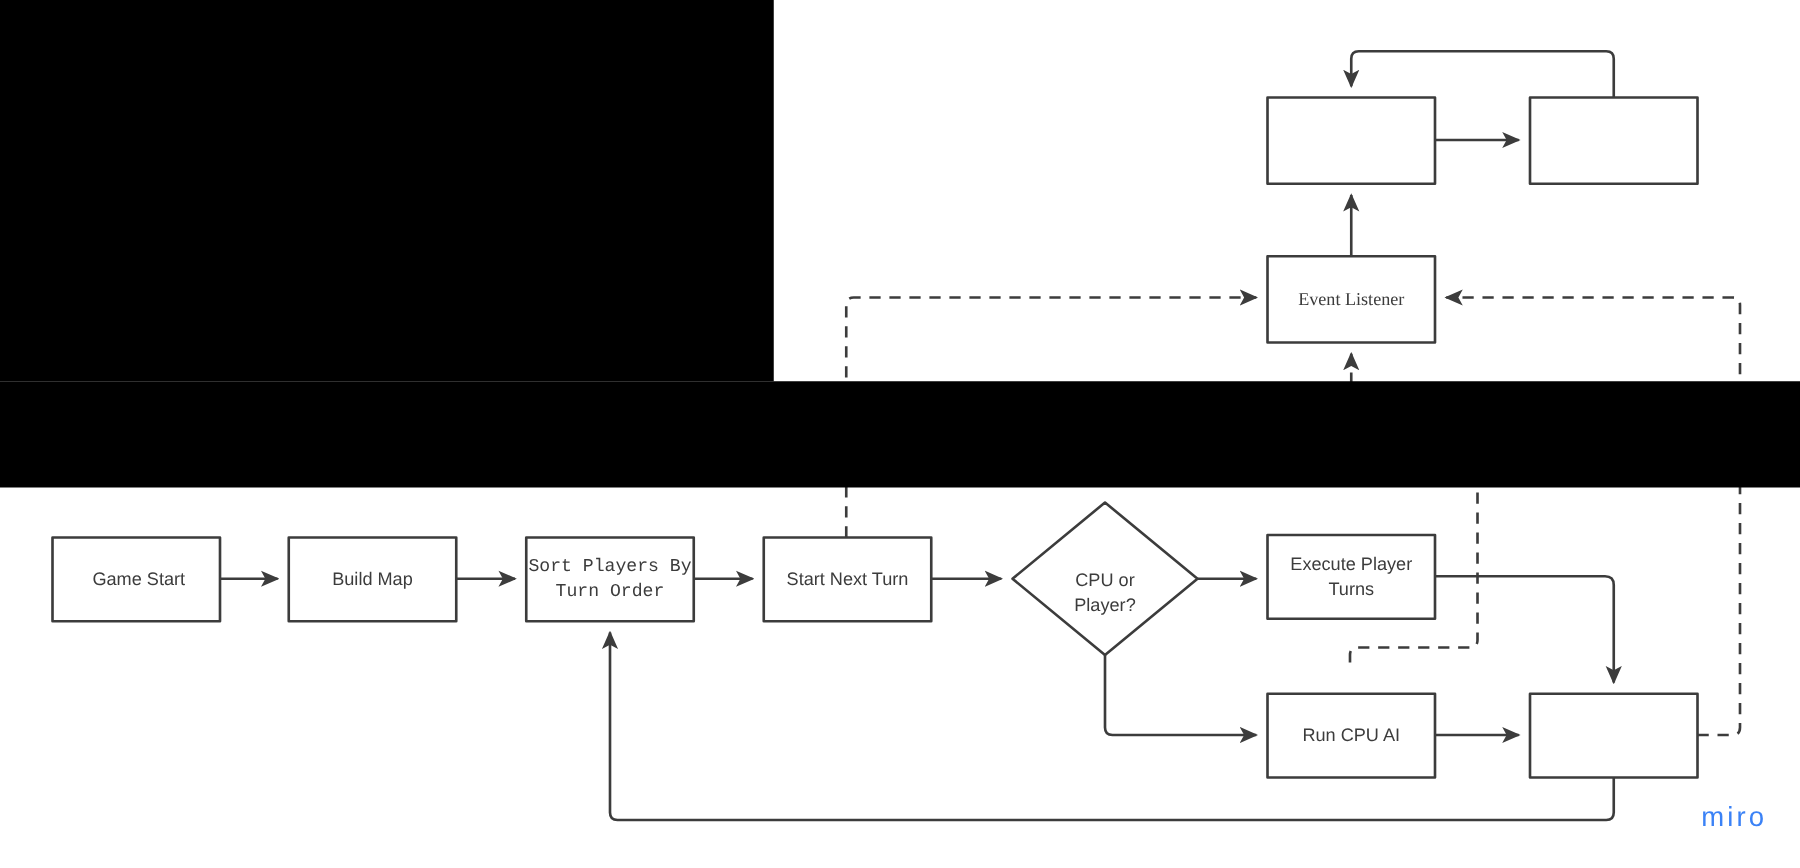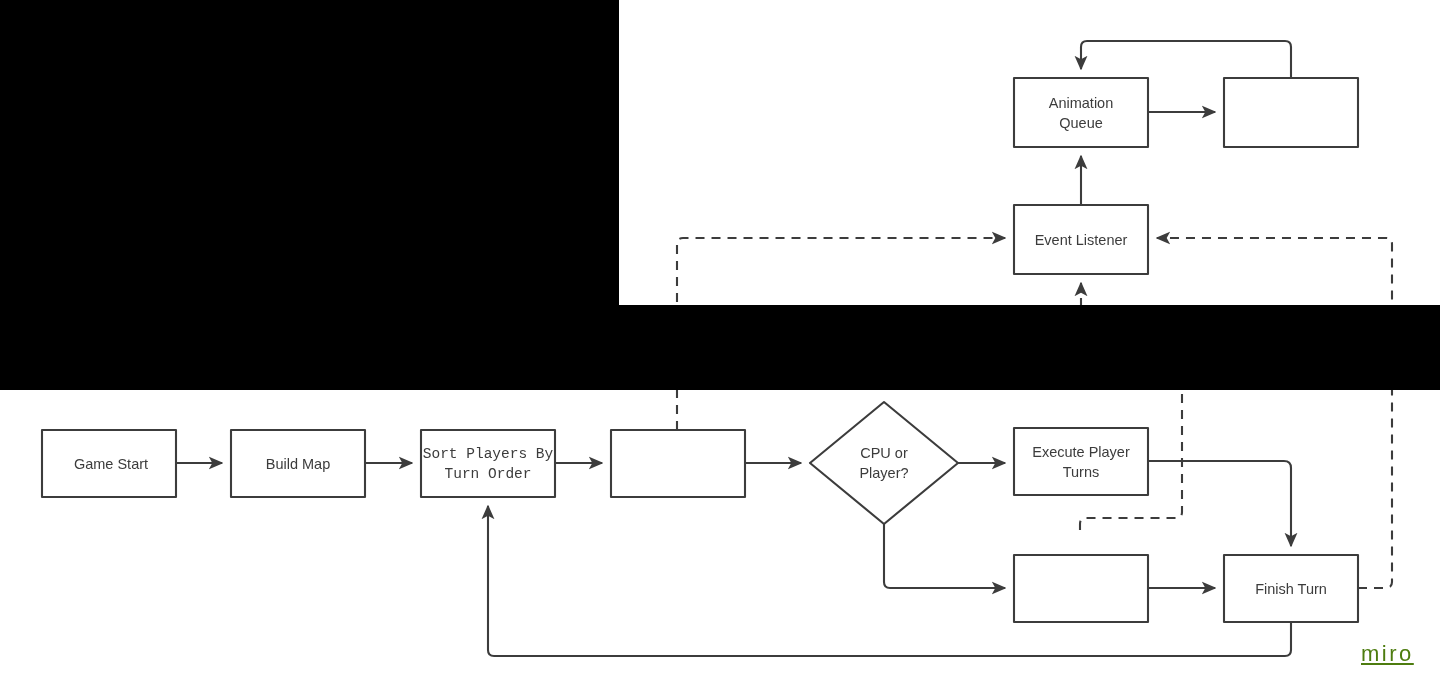--- a/index.html
+++ b/index.html
@@ -7,23 +7,22 @@
        font-family:"Liberation Sans","DejaVu Sans",sans-serif;}
   #stage{position:relative;width:1440px;height:694px;background:#ffffff;}
   .occluder{position:absolute;background:#000000;}
   #svg-layer{position:absolute;left:0;top:0;width:1440px;height:694px;}
   .node-label{
     position:absolute;display:flex;align-items:center;justify-content:center;
     text-align:center;color:#3c3c3c;font-size:14.5px;line-height:20px;
     pointer-events:none;white-space:pre-line;
   }
   .watermark{
-    position:absolute;color:#4d7c0f;font-size:22px;letter-spacing:2.5px;
+    position:absolute;color:#3b82f6;font-size:22px;letter-spacing:2.5px;
     font-family:"Liberation Sans","DejaVu Sans",sans-serif;
-    text-decoration:underline;
   }
 </style>
 </head>
 <body>
 
 <div id="stage">
 
   <svg id="svg-layer" viewBox="0 0 1440 694">
     <defs>
       <marker id="arrow" viewBox="0 0 10 10" refX="9" refY="5" markerWidth="7" markerHeight="7" orient="auto-start-reverse">
@@ -71,31 +70,30 @@
 
       <path stroke-dasharray="9 7" d="M677,430 L677,244 Q677,238 683,238 L1005,238" marker-end="url(#arrow)"></path>
 
       <path stroke-dasharray="9 7" d="M1358,588 L1386,588 Q1392,588 1392,582 L1392,244 Q1392,238 1386,238 L1157,238" marker-end="url(#arrow)"></path>
 
       <path stroke-dasharray="9 7" d="M1080,530 L1080,524 Q1080,518 1086,518 L1176,518 Q1182,518 1182,512 L1182,318 Q1182,312 1176,312 L1087,312 Q1081,312 1081,306 L1081,283" marker-end="url(#arrow)"></path>
 
     </g>
   </svg>
 
-  <div class="node-label" style="left:1014px;top:78px;width:134px;height:69px;">Animation
-Queue</div>
-  <div class="node-label" style="left:1014px;top:205px;width:134px;height:69px;">Event Listener</div>
+  <div class="node-label" style="left:1014px;top:205px;width:134px;height:69px;font-family:Liberation Serif, serif;">Event Listener</div>
   <div class="node-label" style="left:44px;top:430px;width:134px;height:67px;">Game Start</div>
   <div class="node-label" style="left:231px;top:430px;width:134px;height:67px;text-align:center;">Build Map</div>
   <div class="node-label" style="left:421px;top:430px;width:134px;height:67px;font-family:Liberation Mono, monospace;">Sort Players By
 Turn Order</div>
-  <div class="node-label" style="left:810px;top:402px;width:148px;height:122px;">CPU or
+  <div class="node-label" style="left:611px;top:430px;width:134px;height:67px;">Start Next Turn</div>
+  <div class="node-label" style="left:810px;top:414px;width:148px;height:122px;">CPU or
 Player?</div>
   <div class="node-label" style="left:1014px;top:428px;width:134px;height:67px;">Execute Player
 Turns</div>
-  <div class="node-label" style="left:1224px;top:555px;width:134px;height:67px;">Finish Turn</div>
+  <div class="node-label" style="left:1014px;top:555px;width:134px;height:67px;">Run CPU AI</div>
 
   <div class="watermark" style="left:1361px;top:641px;">miro</div>
 
   <div class="occluder" style="left:0;top:0;width:619px;height:305px;"></div>
   <div class="occluder" style="left:0;top:305px;width:1440px;height:85px;"></div>
 
 </div>
 
 </body></html>

